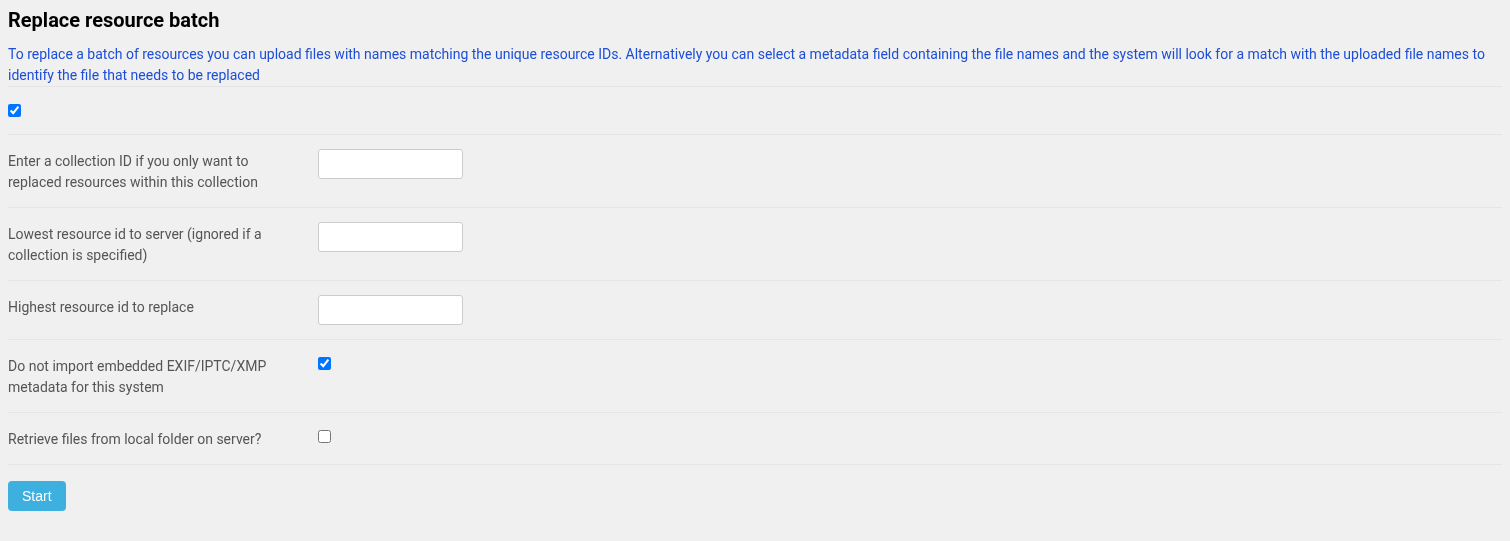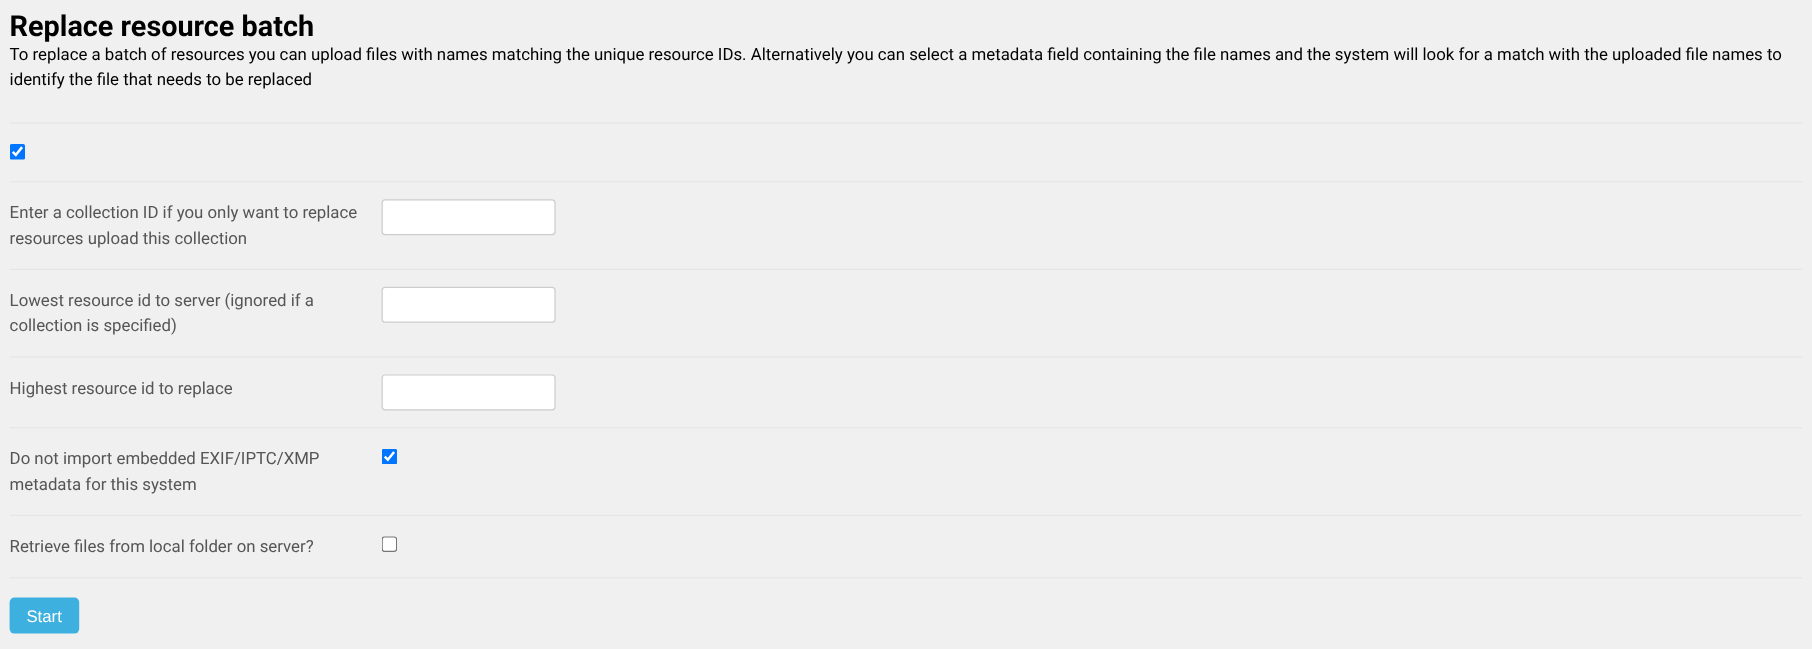--- a/index.html
+++ b/index.html
@@ -8,28 +8,28 @@
       padding: 0;
     }
     body {
       font-family: -apple-system, BlinkMacSystemFont, "Segoe UI", Roboto, "Helvetica Neue", Arial, sans-serif;
       background-color: #f0f0f0;
       color: #333;
       padding: 8px 8px 16px 8px;
       font-size: 14px;
     }
     h1 {
-      font-size: 24px;
+      font-size: 20px;
       font-weight: bold;
       color: #000;
+      margin-bottom: 12px;
     }
     .description {
-      color: #000000;
+      color: #1d4ed8;
       line-height: 1.5;
-      margin-bottom: 24px;
       font-size: 14px;
     }
     .form-row {
       display: flex;
       align-items: flex-start;
       padding: 14px 0;
       border-bottom: 1px solid #e5e5e5;
     }
     .form-row:first-of-type {
       border-top: 1px solid #e5e5e5;
@@ -78,21 +78,21 @@
 
 <p class="description">To replace a batch of resources you can upload files with names matching the unique resource IDs. Alternatively you can select a metadata field containing the file names and the system will look for a match with the uploaded file names to identify the file that needs to be replaced</p>
 
 <div class="form-row">
   <div class="form-input-wrap">
     <input type="checkbox" checked="" style="">
   </div>
 </div>
 
 <div class="form-row">
-  <div class="form-label">Enter a collection ID if you only want to replace resources upload this collection</div>
+  <div class="form-label">Enter a collection ID if you only want to replaced resources within this collection</div>
   <div class="form-input-wrap">
     <input type="text" value="" style="">
   </div>
 </div>
 
 <div class="form-row">
   <div class="form-label">Lowest resource id to server (ignored if a collection is specified)</div>
   <div class="form-input-wrap">
     <input type="text" value="" style="">
   </div>

